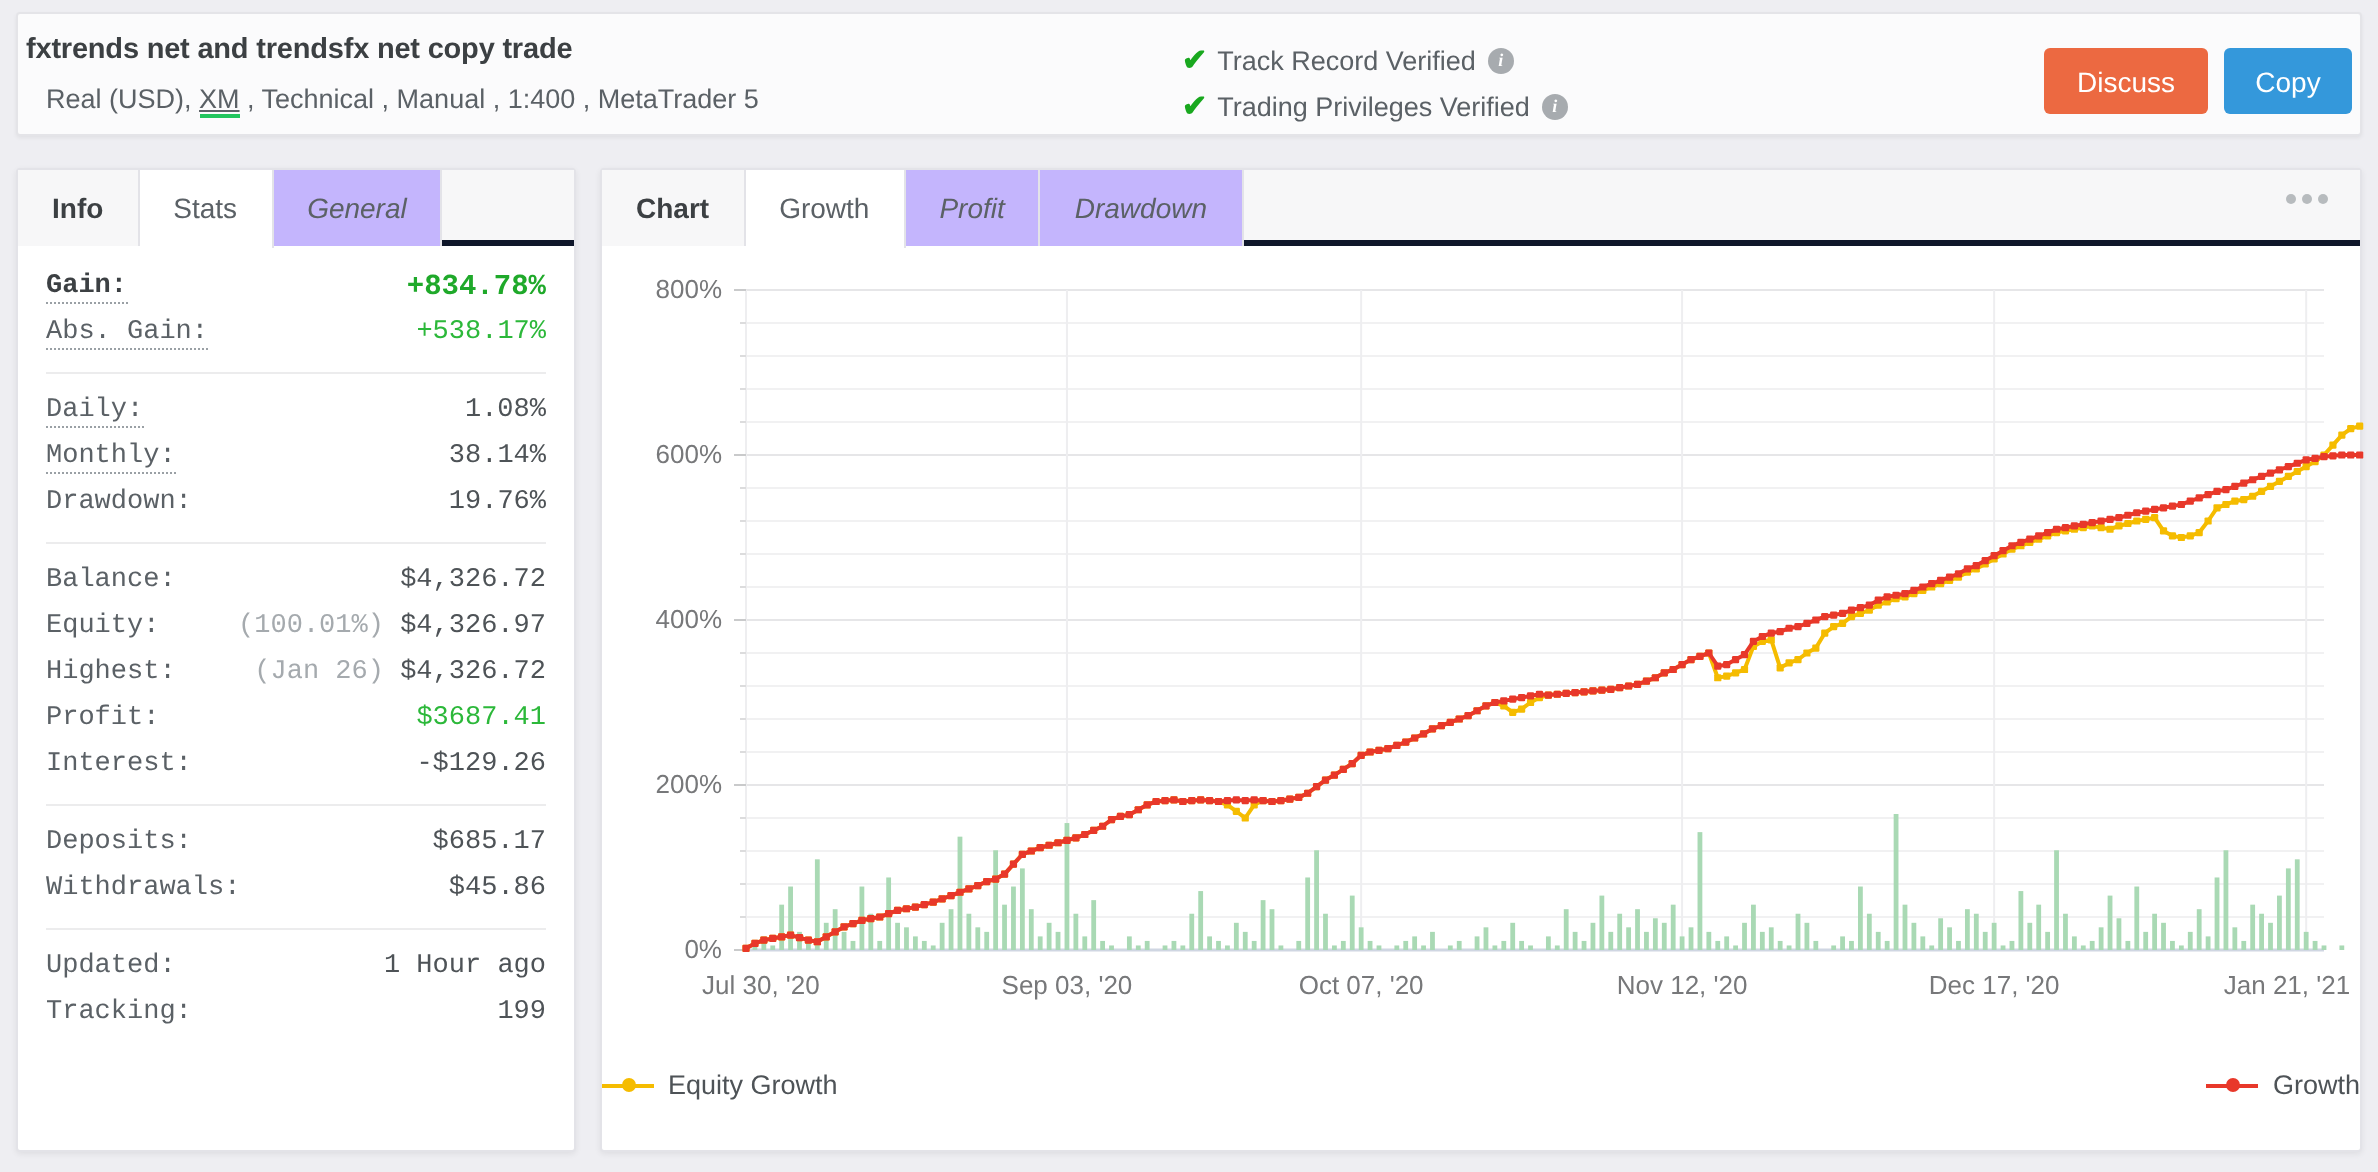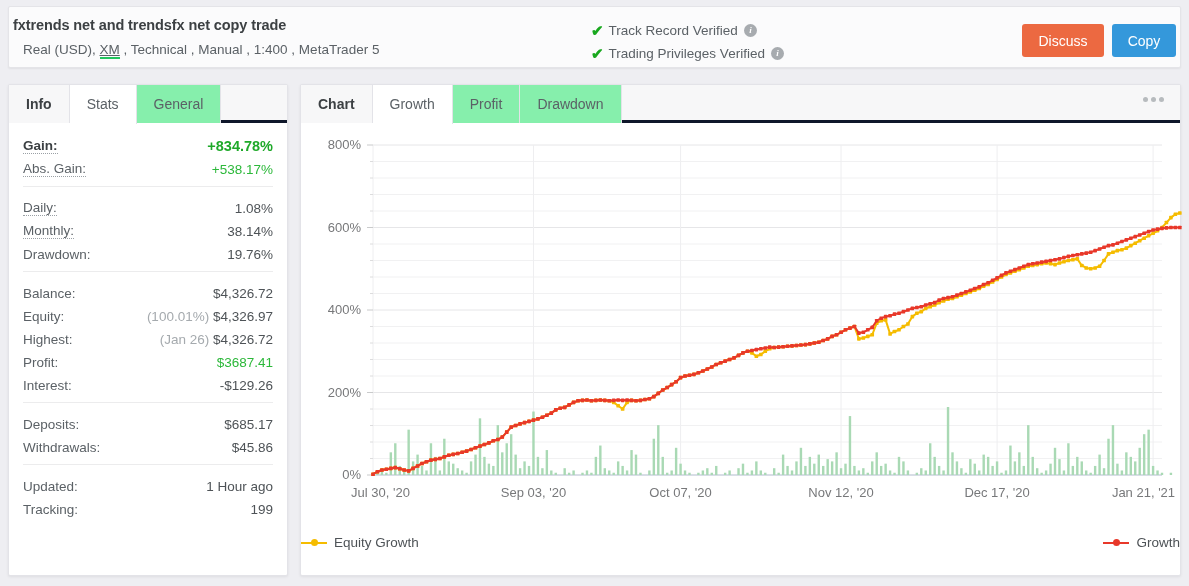--- a/index.html
+++ b/index.html
@@ -77,27 +77,28 @@
     background: #f7f7f8;
     border-bottom: 3px solid #0f172a;
   }
   .tab {
     float: left; height: 38px; line-height: 38px;
     padding: 0 17px; font-size: 14px; color: #5b6166;
     cursor: pointer; border-right: 1px solid #e3e3e8;
   }
   .tab.label { font-weight: bold; color: #3c4043; background: #f7f7f8; cursor: default; }
   .tab.active { background: #fff; margin-bottom: -1px; height: 39px; }
-  .tab.dim { background: #86efac; }
+  .tab.dim { background: #c4b5fd; font-style: italic; }
 
   .stats { padding: 8px 14px 0 14px; }
   .srow {
-    display: flex; align-items: flex-end; justify-content: space-between;
+    display: flex; align-items: center; justify-content: space-between;
     height: 21px; margin: 2px 0;
     font-size: 13.5px;
+    font-family: Liberation Mono, monospace;
   }
   .slabel { color: #5b6166; white-space: nowrap; }
   .slabel.dotted { border-bottom: 1px dotted #9aa0a5; }
   .slabel.bold   { font-weight: bold; color: #3c4043; }
   .sval { color: #4e5357; white-space: nowrap; text-align: right; }
   .sval.green-b { color: #1fa92a; font-weight: bold; font-size: 14.5px; }
   .sval.green   { color: #2cb83a; }
   .sval .muted  { color: #a5aaae; }
   .sdiv { height: 1px; background: #ececed; margin: 9px 0 8px 0; }
 

